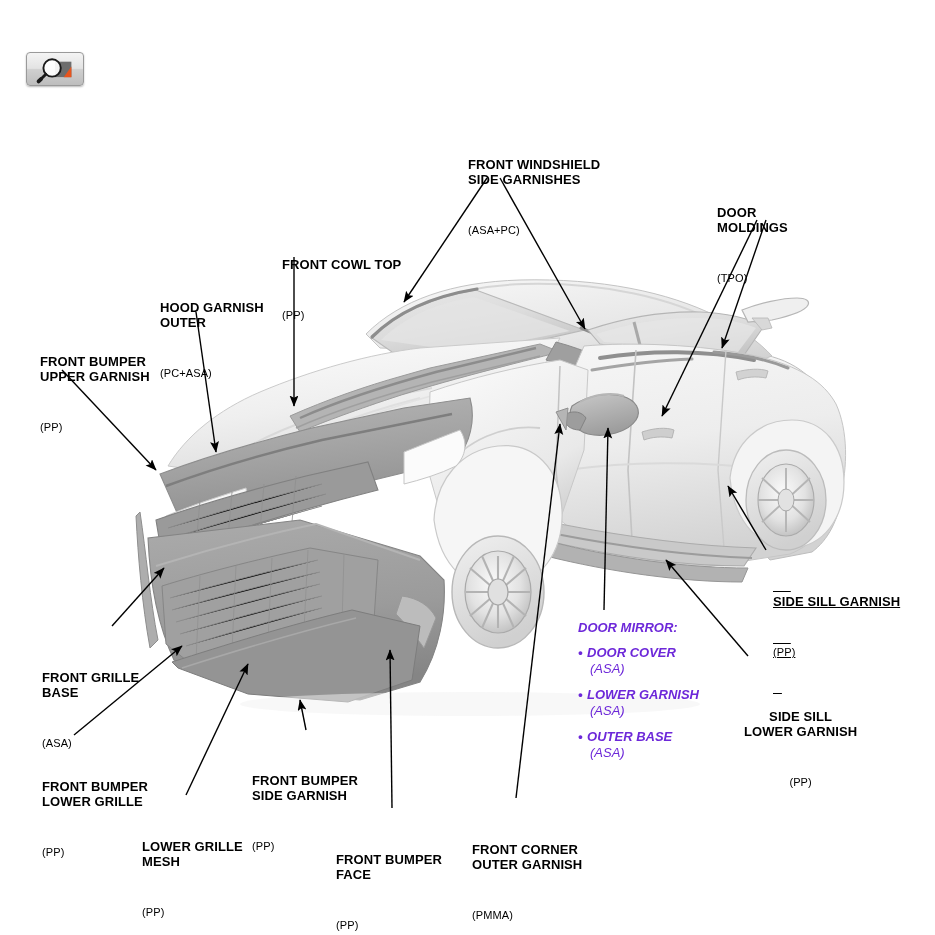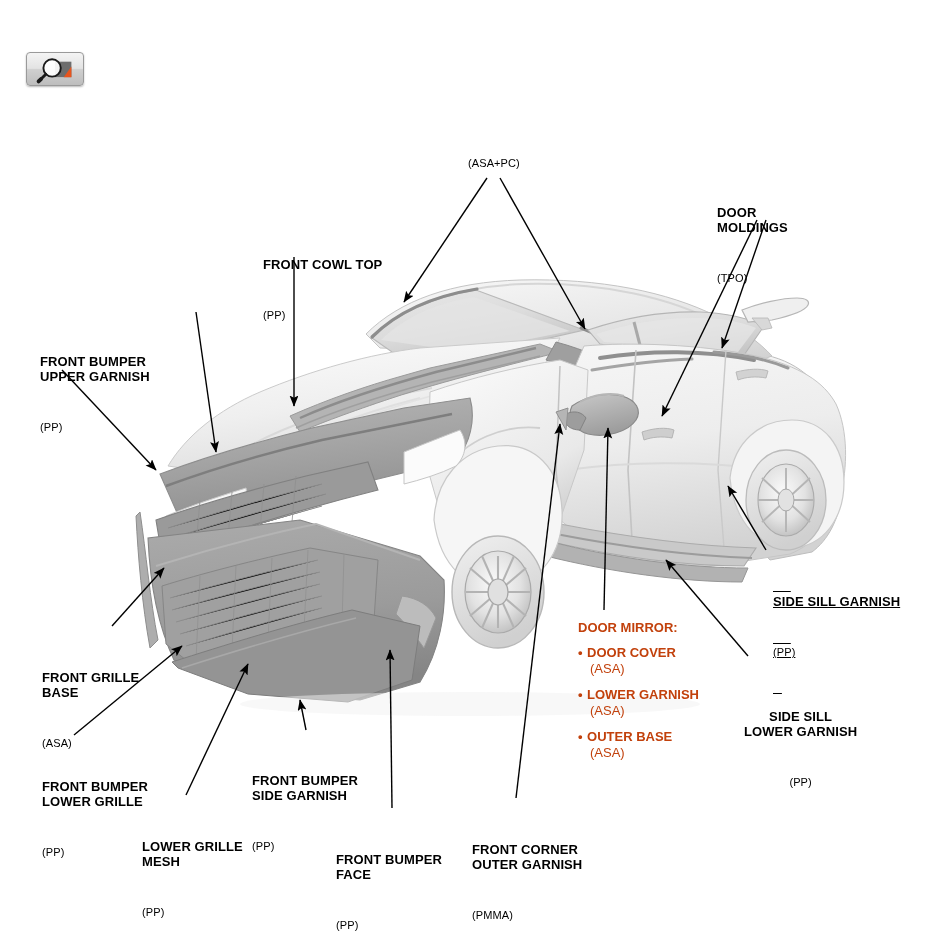--- a/index.html
+++ b/index.html
@@ -58,21 +58,22 @@
   .label .mat {
     font-size: 11px;
     font-weight: normal;
     letter-spacing: 0.1px;
     display: block;
   }
 
   
   .mirror-list {
     position: absolute;
-    color: #c2410c;
+    color: #6d28d9;
+    font-style: italic;
   }
   .mirror-list .head {
     font-size: 13px;
     font-weight: bold;
     display: block;
     margin-bottom: 8px;
   }
   .mirror-list .row {
     display: block;
     margin-bottom: 9px;
@@ -377,34 +378,41 @@
 
       <line x1="604" y1="610" x2="608" y2="428"></line>
 
       <line x1="766" y1="550" x2="728" y2="486"></line>
 
       <line x1="748" y1="656" x2="666" y2="560"></line>
     </g>
   </svg>
 
   <div class="label" style="left:468px; top:120px;">
+    <span class="ttl">FRONT WINDSHIELD
+SIDE GARNISHES</span>
     <span class="mat">(ASA+PC)</span>
   </div>
 
   <div class="label" style="left:717px; top:168px;">
     <span class="ttl">DOOR
 MOLDINGS</span>
     <span class="mat">(TPO)</span>
   </div>
 
-  <div class="label" style="left:263px; top:220px;">
+  <div class="label" style="left:282px; top:220px;">
     <span class="ttl">FRONT COWL TOP</span>
     <span class="mat">(PP)</span>
   </div>
 
+  <div class="label" style="left:160px; top:263px;">
+    <span class="ttl">HOOD GARNISH
+OUTER</span>
+    <span class="mat">(PC+ASA)</span>
+  </div>
 
   <div class="label" style="left:40px; top:317px;">
     <span class="ttl">FRONT BUMPER
 UPPER GARNISH</span>
     <span class="mat">(PP)</span>
   </div>
 
   <div class="label" style="left:42px; top:633px;">
     <span class="ttl">FRONT GRILLE
 BASE</span>

